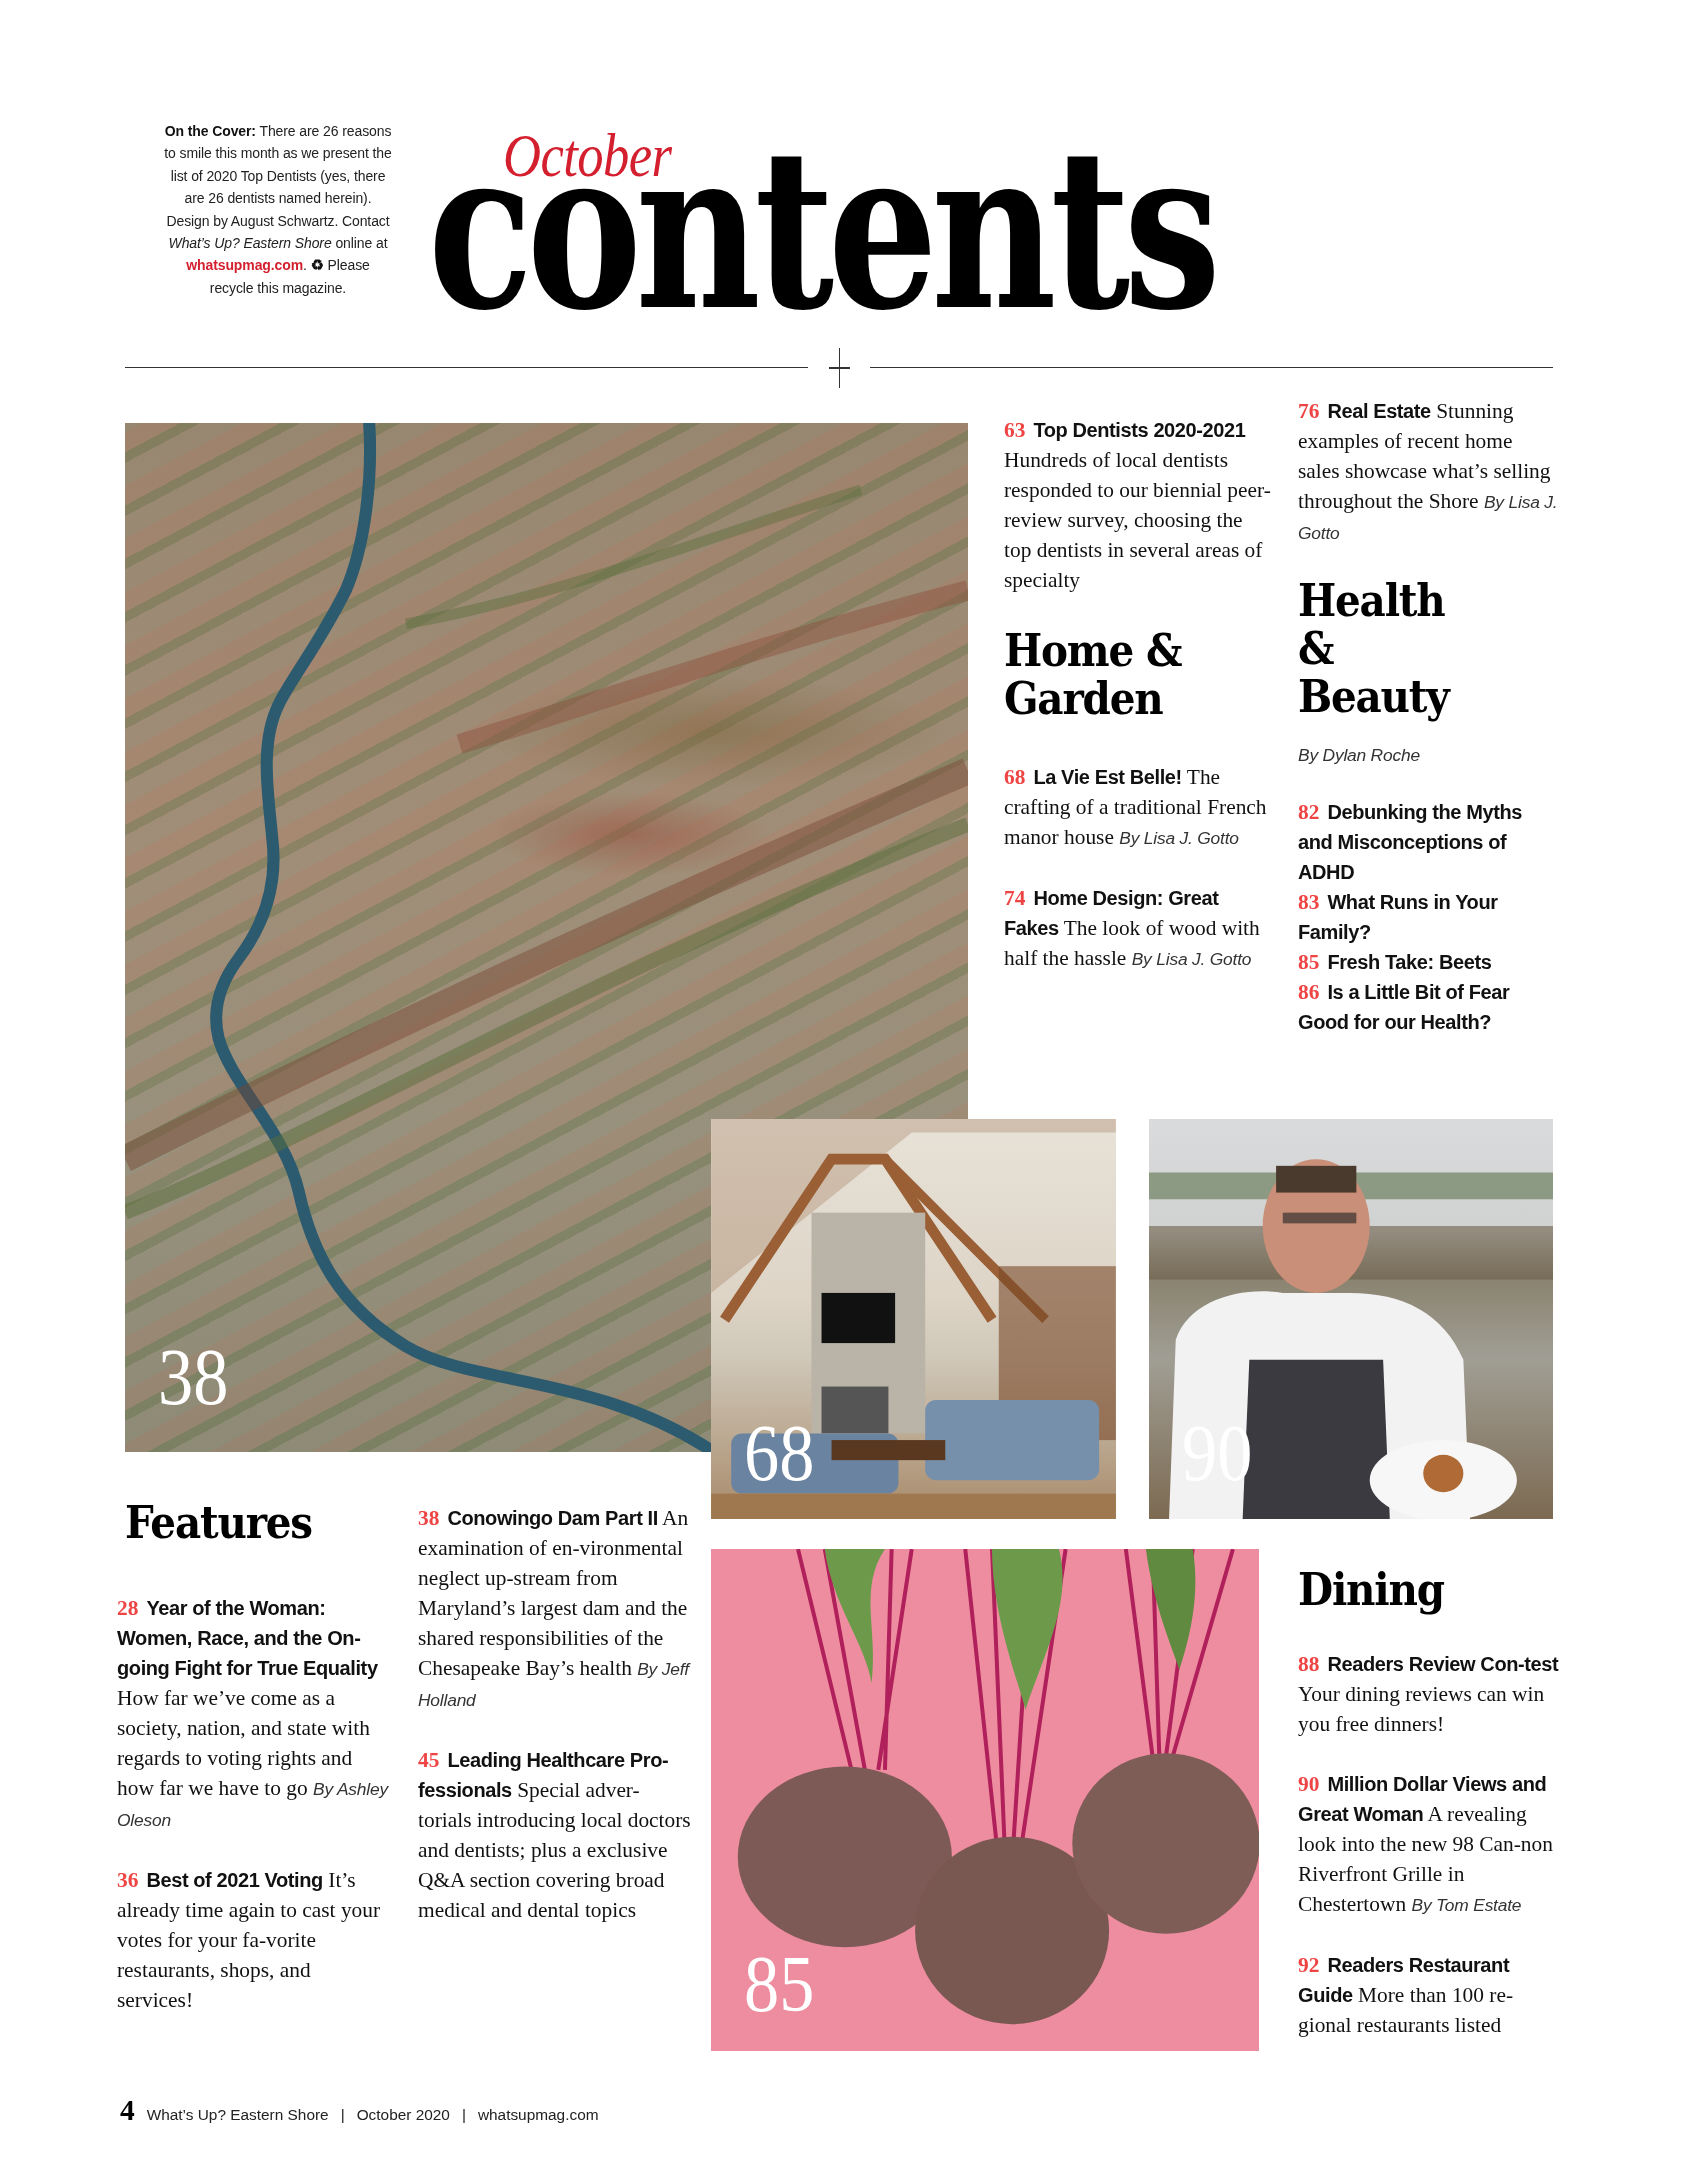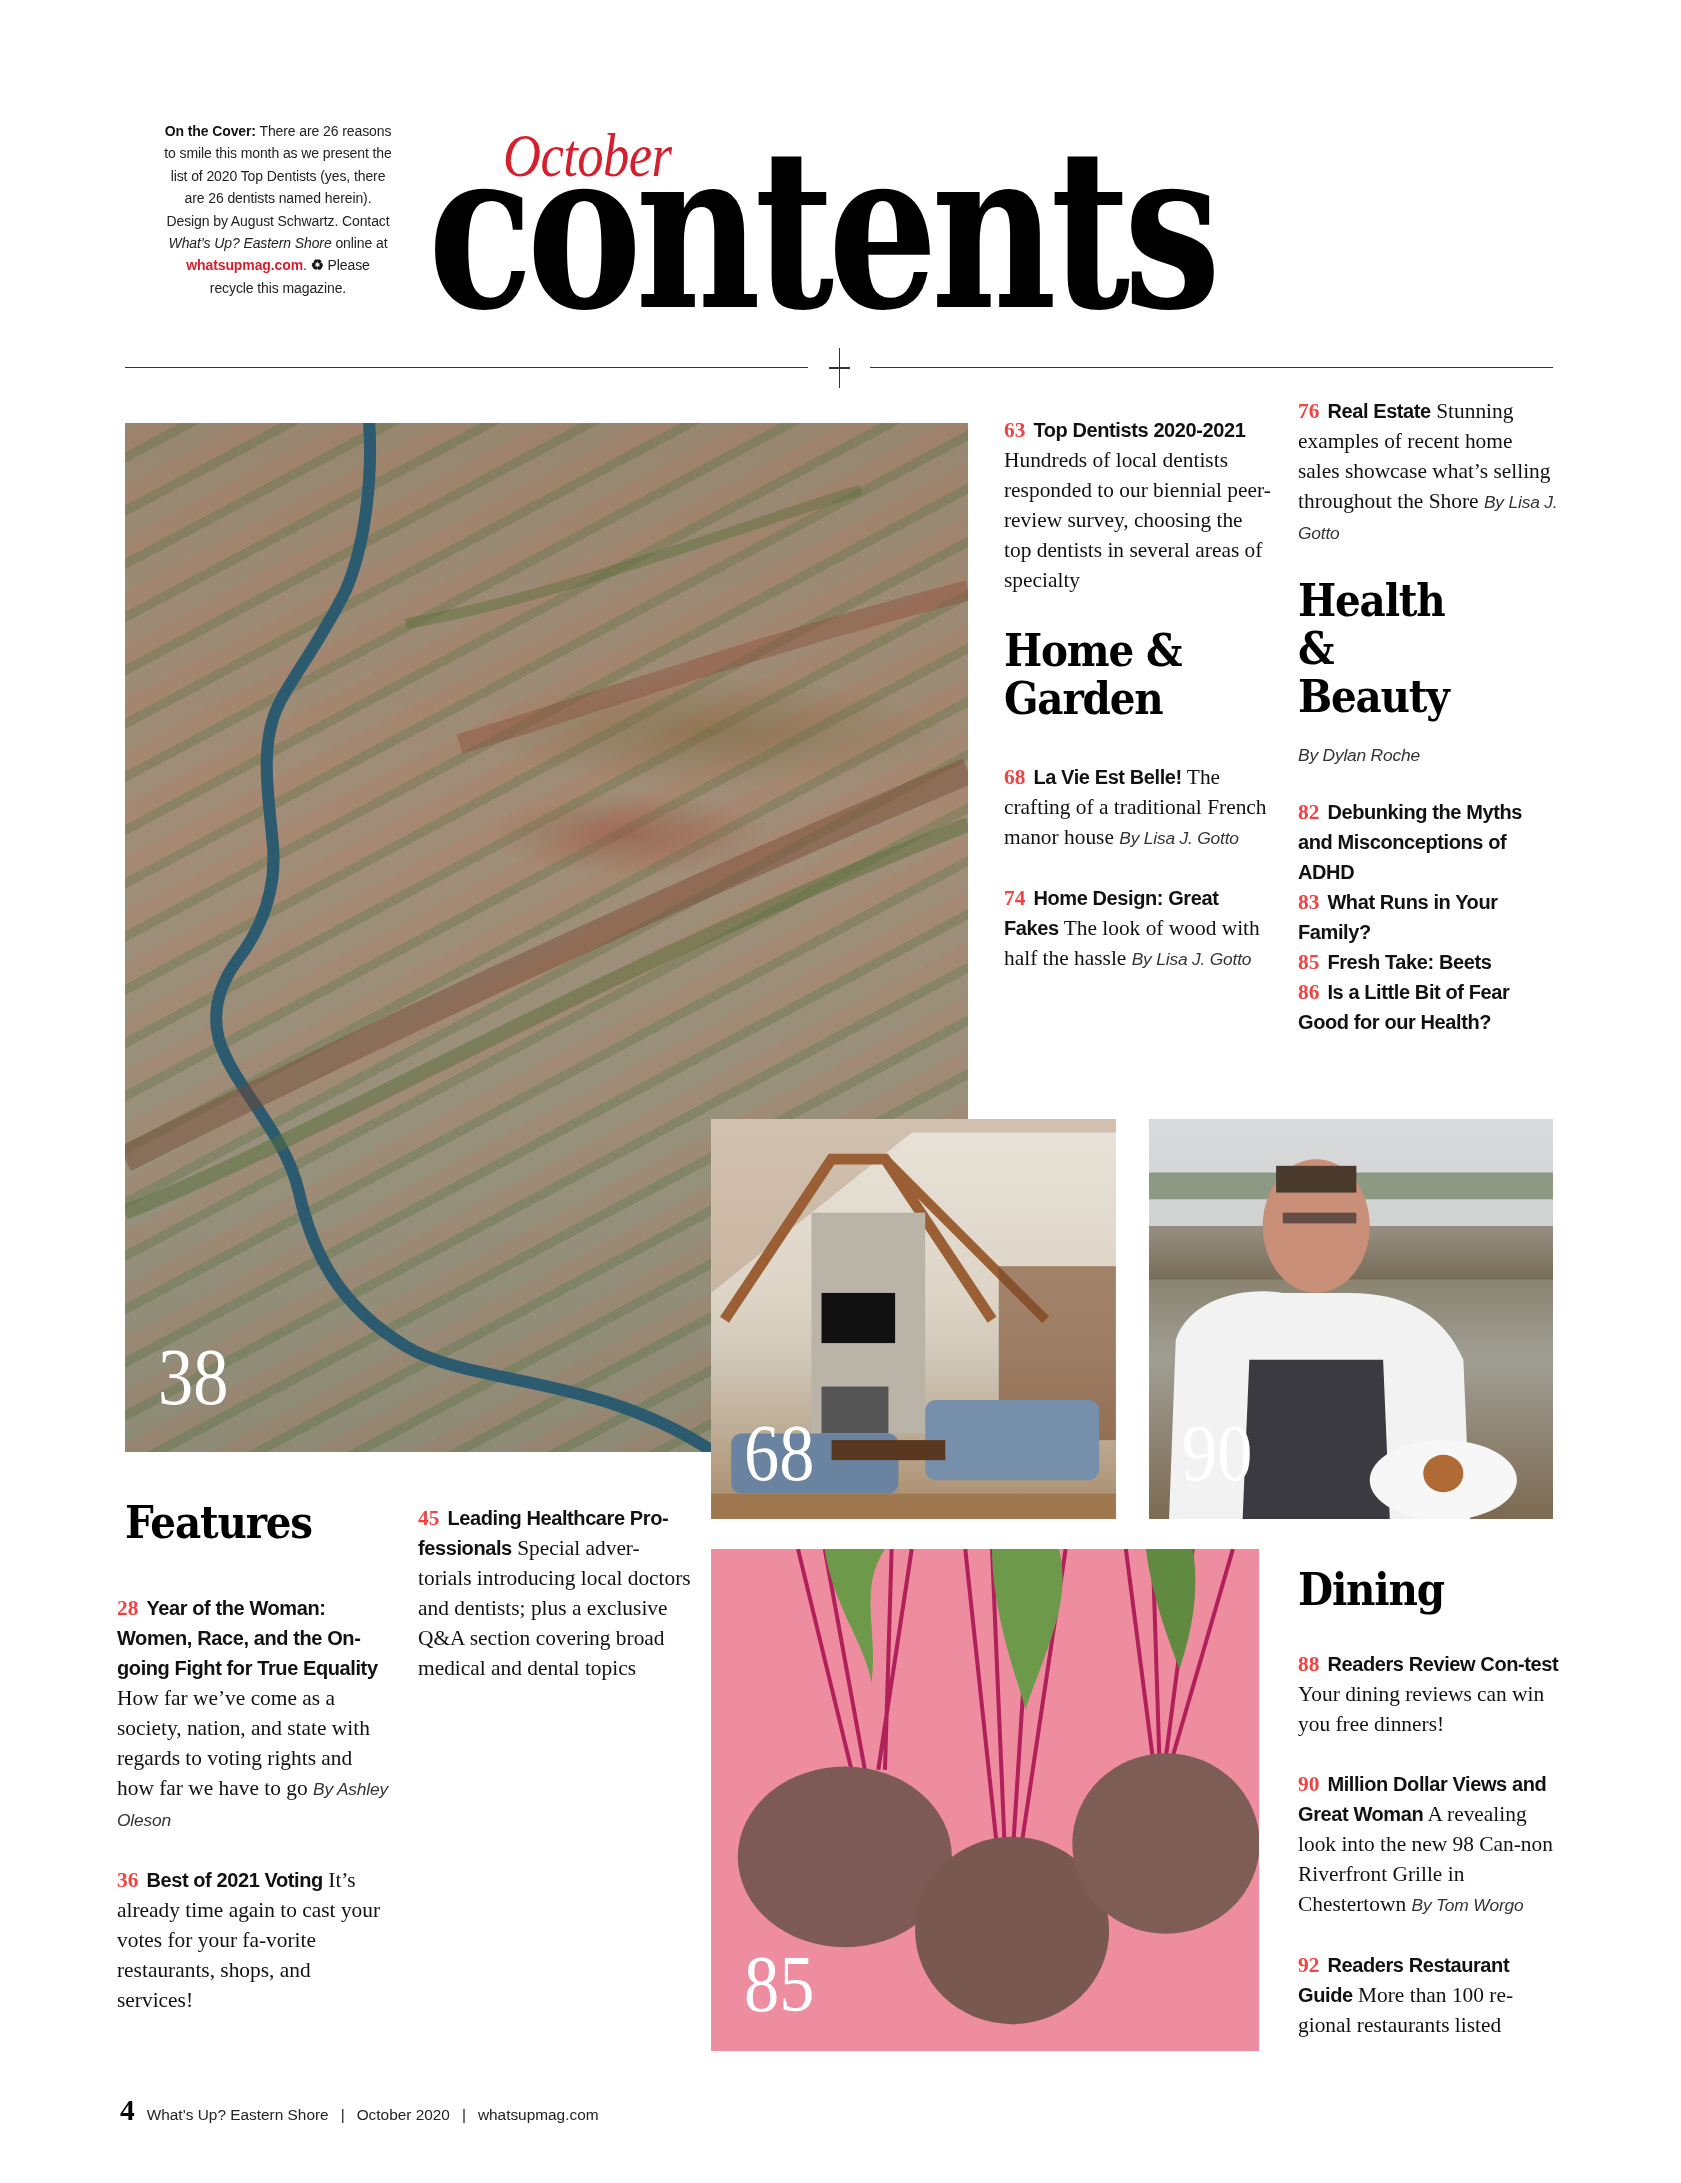--- a/index.html
+++ b/index.html
@@ -242,36 +242,41 @@
     <span class="by">By Ashley Oleson</span>
   </p>
   <p class="entry">
     <span class="num">36</span><span class="ttl">Best of 2021 Voting</span>
     <span class="desc">It’s already time again to cast your votes for your fa-vorite restaurants, shops, and services!</span>
   </p>
 </div>
 
 <div class="abs toc-col col-feat2">
   <p class="entry">
+    <span class="num">38</span><span class="ttl">Conowingo Dam Part II</span>
+    <span class="desc">An examination of en-vironmental neglect up-stream from Maryland’s largest dam and the shared responsibilities of the Chesapeake Bay’s health</span>
+    <span class="by">By Jeff Holland</span>
+  </p>
+  <p class="entry">
     <span class="num">45</span><span class="ttl">Leading Healthcare Pro-fessionals</span>
     <span class="desc">Special adver-torials introducing local doctors and dentists; plus a exclusive Q&amp;A section covering broad medical and dental topics</span>
   </p>
 </div>
 
 <div class="abs toc-col col-dining">
   <div class="section-h">Dining</div>
   <div style="margin-top:35px;">
     <p class="entry">
       <span class="num">88</span><span class="ttl">Readers Review Con-test</span>
       <span class="desc">Your dining reviews can win you free dinners!</span>
     </p>
     <p class="entry">
       <span class="num">90</span><span class="ttl">Million Dollar Views and Great Woman</span>
       <span class="desc">A revealing look into the new 98 Can-non Riverfront Grille in Chestertown</span>
-      <span class="by">By Tom Worgo</span>
+      <span class="by">By Tom Estate</span>
     </p>
     <p class="entry">
       <span class="num">92</span><span class="ttl">Readers Restaurant Guide</span>
       <span class="desc">More than 100 re-gional restaurants listed</span>
     </p>
   </div>
 </div>
 
 <div class="abs footer">
   <span class="folio">4</span>

